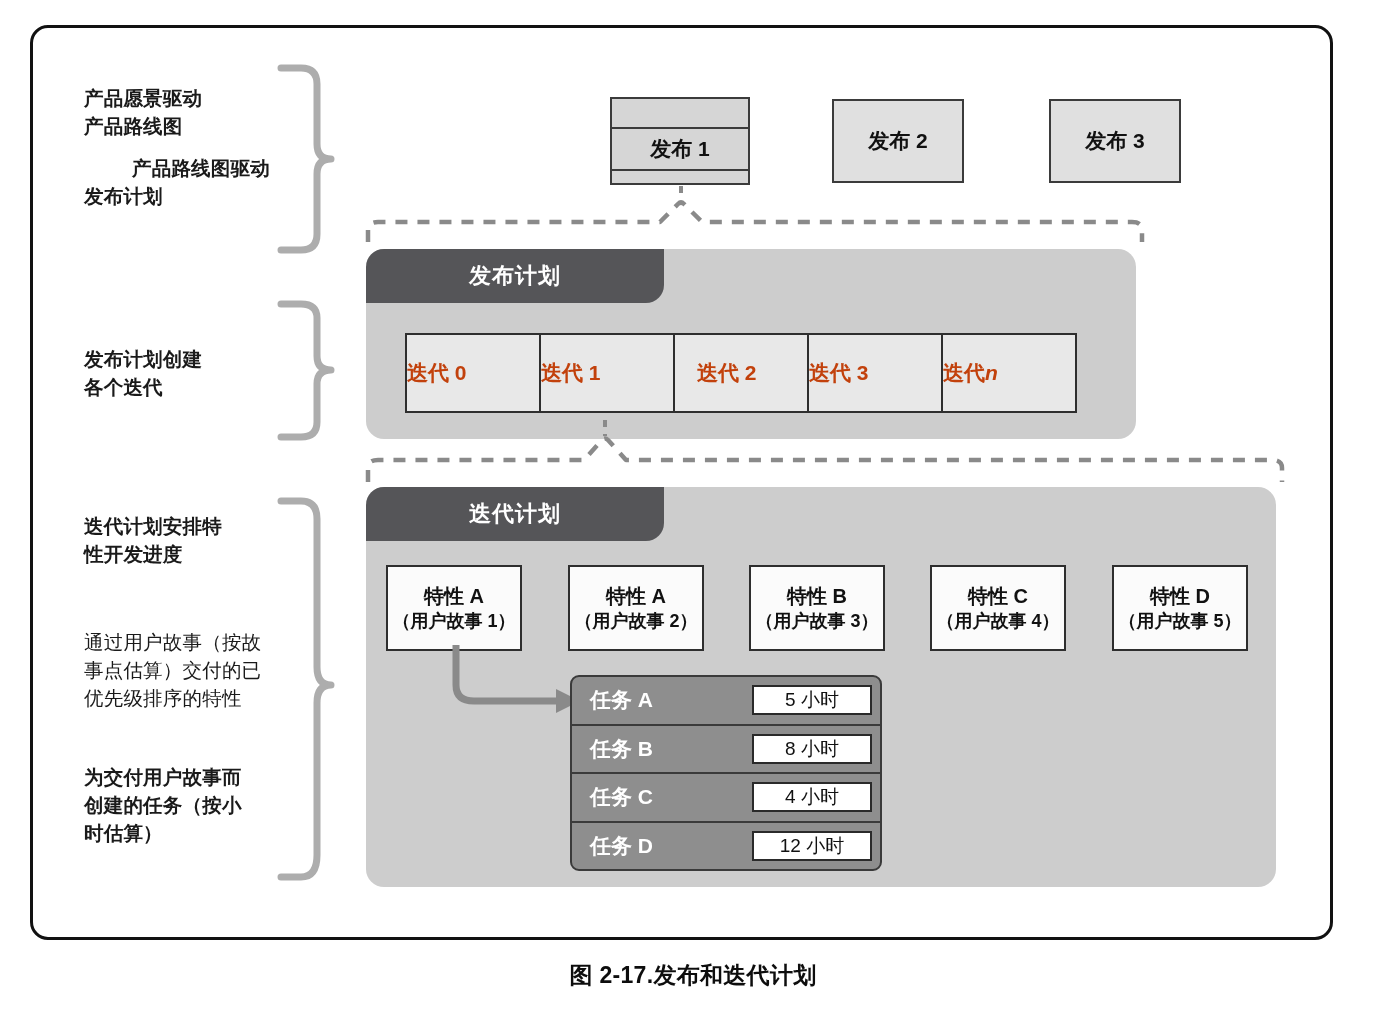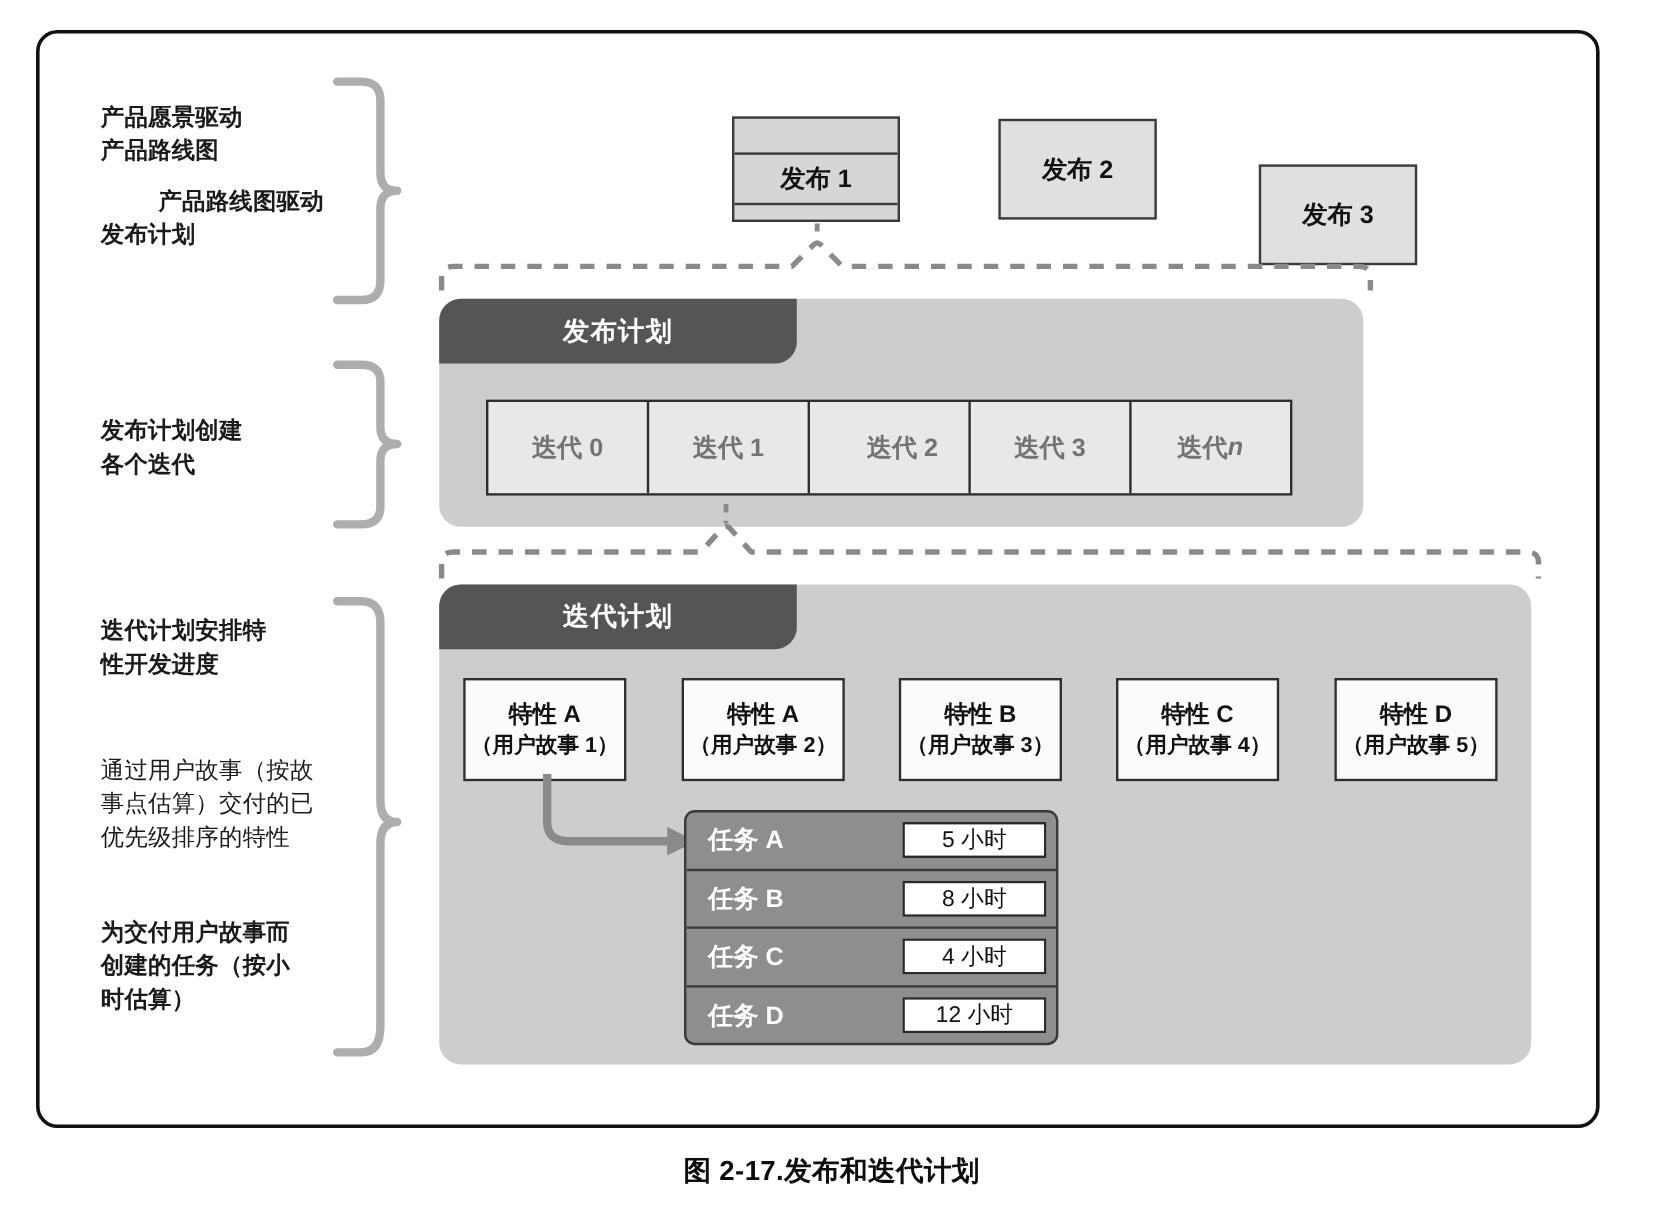--- a/index.html
+++ b/index.html
@@ -122,24 +122,23 @@
     position: absolute;
     display: flex;
     box-sizing: border-box;
     border: 2.5px solid #2e2e2e;
     background: #e8e8e8;
   }
   .iter-cell {
     box-sizing: border-box;
     display: flex;
     align-items: center;
-    justify-content: center;
     font-size: 21px;
     font-weight: 700;
-    color: #737373;
+    color: #c2410c;
     border-right: 2.5px solid #2e2e2e;
   }
   .iter-cell:last-child { border-right: none; }
   .iter-cell .ital { font-style: italic; font-weight: 700; }
 
   
   .feature-box {
     position: absolute;
     box-sizing: border-box;
     border: 2.5px solid #2e2e2e;
@@ -272,21 +271,21 @@
   <div class="release-box" style="left:610px; top:97px; width:140px; height:88px;">
     <div class="release-band"></div>
     <div class="release-band mid">发布 1</div>
     <div class="release-band"></div>
   </div>
 
   <div class="release-plain" style="left:832px; top:99px; width:132px; height:84px;">
     <span>发布 2</span>
   </div>
 
-  <div class="release-plain" style="left:1049px; top:99px; width:132px; height:84px;margin-top:38px;">
+  <div class="release-plain" style="left:1049px; top:99px; width:132px; height:84px;">
     <span>发布 3</span>
   </div>
 
   <svg class="dash-bracket" style="left:360px; top:186px;" width="790" height="62" viewBox="0 0 790 62">
     <path d="M321 0 V14" fill="none" stroke="#8a8a8a" stroke-width="4" stroke-dasharray="7 7" stroke-linecap="butt"></path>
     <path d="M8 56 V44 Q8 36 18 36 H300 L318 18 Q321 15 324 18 L342 36 H772 Q782 36 782 44 V56" fill="none" stroke="#8a8a8a" stroke-width="4.5" stroke-dasharray="12 10" stroke-linecap="butt" stroke-linejoin="round"></path>
   </svg>
 
   <div class="panel" style="left:366px; top:249px; width:770px; height:190px;">
     <div class="panel-tab" style="width:298px; height:54px;">

